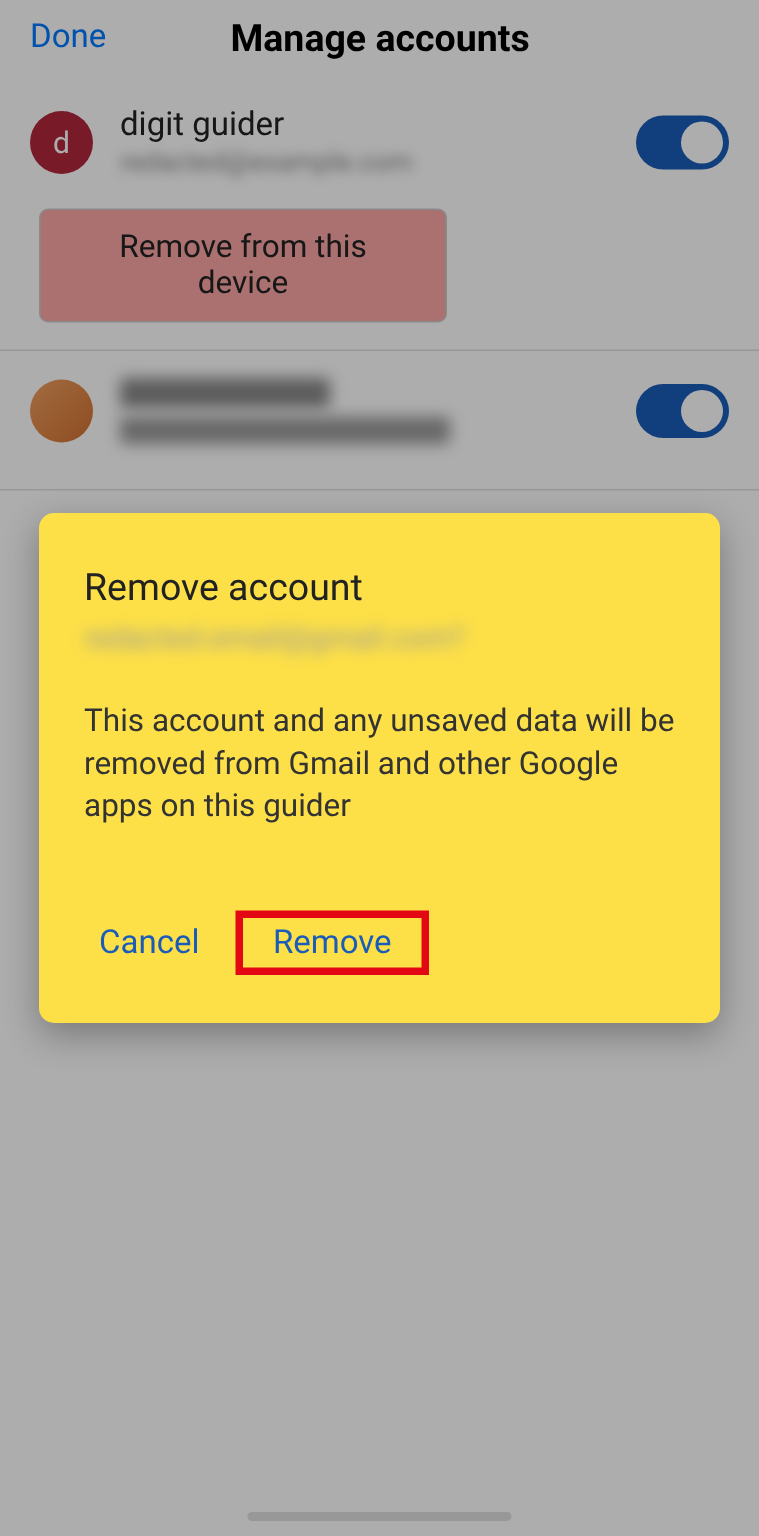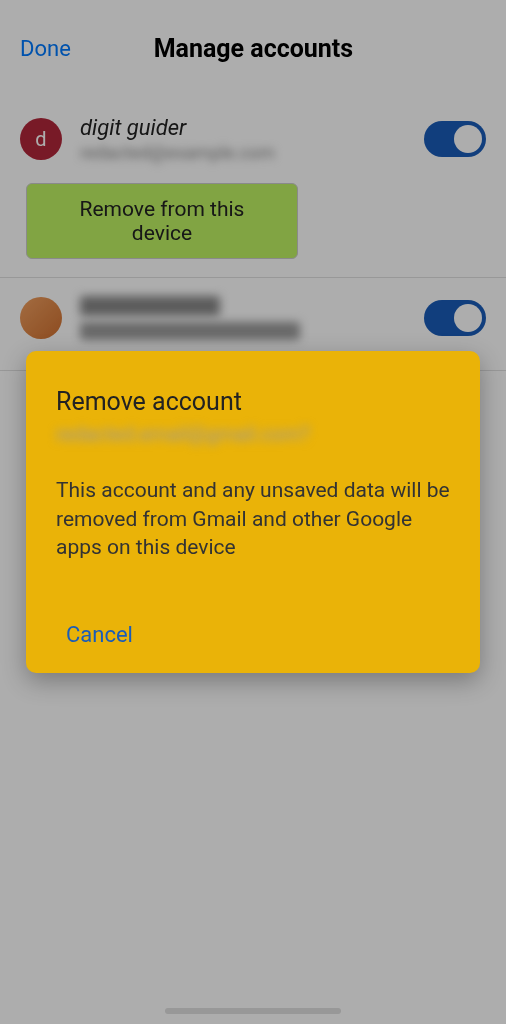--- a/index.html
+++ b/index.html
@@ -1,45 +1,45 @@
 <!DOCTYPE html>
 <html><head>
   <meta charset="utf-8">
   <style>
     * { margin: 0; padding: 0; box-sizing: border-box; font-family: -apple-system, BlinkMacSystemFont, 'Segoe UI', Roboto, sans-serif; }
     body { width: 506px; height: 1024px; background: #f0f0f0; position: relative; overflow: hidden; }
     
     .page { width: 100%; height: 100%; background: #fff; }
     
-    .header { display: flex; align-items: center; padding: 34px 20px; }
+    .header { display: flex; padding: 12px 20px; }
     .done { color: #007aff; font-size: 22px; font-weight: 400; }
     .title { flex: 1; text-align: center; font-size: 25px; font-weight: 700; color: #000; margin-left: -50px; }
     
     .account-section { border-bottom: 1px solid #e0e0e0; padding-bottom: 18px; }
     .account-row { display: flex; align-items: center; padding: 18px 20px 12px; }
     .avatar { width: 42px; height: 42px; border-radius: 50%; display: flex; align-items: center; justify-content: center; color: #fff; font-size: 20px; flex-shrink: 0; }
     .avatar-red { background: #b2273a; }
     .avatar-img { background: linear-gradient(135deg,#f0a060,#d07030); }
     .account-info { margin-left: 18px; flex: 1; }
-    .account-name { font-size: 22px; color: #222; font-style: italic; }
+    .account-name { font-size: 22px; color: #222; }
     .account-email { font-size: 18px; color: #888; filter: blur(4px); margin-top: 2px; }
     .account-name-blur { filter: blur(5px); background: #888; height: 20px; width: 140px; border-radius: 3px; margin-bottom: 6px; }
     .account-email-blur { filter: blur(5px); background: #999; height: 18px; width: 220px; border-radius: 3px; }
     
     .toggle { width: 62px; height: 36px; background: #1a5cb8; border-radius: 20px; position: relative; cursor: pointer; }
     .toggle::after { content: ''; position: absolute; right: 4px; top: 4px; width: 28px; height: 28px; background: #fff; border-radius: 50%; }
     
-    .remove-btn { margin: 8px 26px 0; padding: 13px 22px; border: 1px solid #ccc; border-radius: 6px; font-size: 21px; color: #222; background: #bef264; width: 272px; text-align: center; cursor: pointer; }
+    .remove-btn { margin: 8px 26px 0; padding: 13px 22px; border: 1px solid #ccc; border-radius: 6px; font-size: 21px; color: #222; background: #fca5a5; width: 272px; text-align: center; cursor: pointer; }
     
     .add-btn { margin: 20px 26px; padding: 14px 22px; background: #0d4b8c; color: #fff; border-radius: 6px; font-size: 21px; display: inline-flex; align-items: center; gap: 12px; cursor: pointer; }
     .add-icon { width: 22px; height: 22px; display: inline-flex; }
     
     .overlay { position: absolute; inset: 0; background: rgba(0,0,0,0.32); display: flex; align-items: center; justify-content: center; }
     
-    .dialog { width: 454px; background: #eab308; border-radius: 10px; padding: 36px 30px 20px 30px; box-shadow: 0 8px 24px rgba(0,0,0,0.3); }
+    .dialog { width: 454px; background: #fde047; border-radius: 10px; padding: 36px 30px 32px 30px; box-shadow: 0 8px 24px rgba(0,0,0,0.3); }
     .dialog-title { font-size: 25px; color: #222; margin-bottom: 6px; }
     .dialog-sub { filter: blur(5px); font-size: 20px; color: #999; margin-bottom: 30px; }
     .dialog-body { font-size: 21px; color: #333; line-height: 1.35; }
     .dialog-actions { display: flex; justify-content: flex-start; gap: 14px; margin-top: 54px; align-items: center; }
     .dialog-cancel { color: #1a5cb8; font-size: 22px; padding: 6px 10px; cursor: pointer; }
     .dialog-remove { color: #1a5cb8; font-size: 22px; padding: 6px 12px; cursor: pointer; }
     .highlight-box { border: 5px solid #e30613; padding: 4px 8px; }
     
     .home-indicator { position: absolute; bottom: 10px; left: 50%; transform: translateX(-50%); width: 176px; height: 6px; background: #e0e0e0; border-radius: 4px; }
   </style>
@@ -86,18 +86,21 @@
     <span>Add another account</span>
   </div>
 
   <div class="home-indicator"></div>
 </div>
 
 <div class="overlay">
   <div class="dialog">
     <div class="dialog-title">Remove account</div>
     <div class="dialog-sub">redacted.email@gmail.com?</div>
-    <div class="dialog-body">This account and any unsaved data will be removed from Gmail and other Google apps on this device</div>
+    <div class="dialog-body">This account and any unsaved data will be removed from Gmail and other Google apps on this guider</div>
     <div class="dialog-actions">
       <span class="dialog-cancel">Cancel</span>
+      <span class="highlight-box">
+        <span class="dialog-remove">Remove</span>
+      </span>
     </div>
   </div>
 </div>
 
 </body></html>

